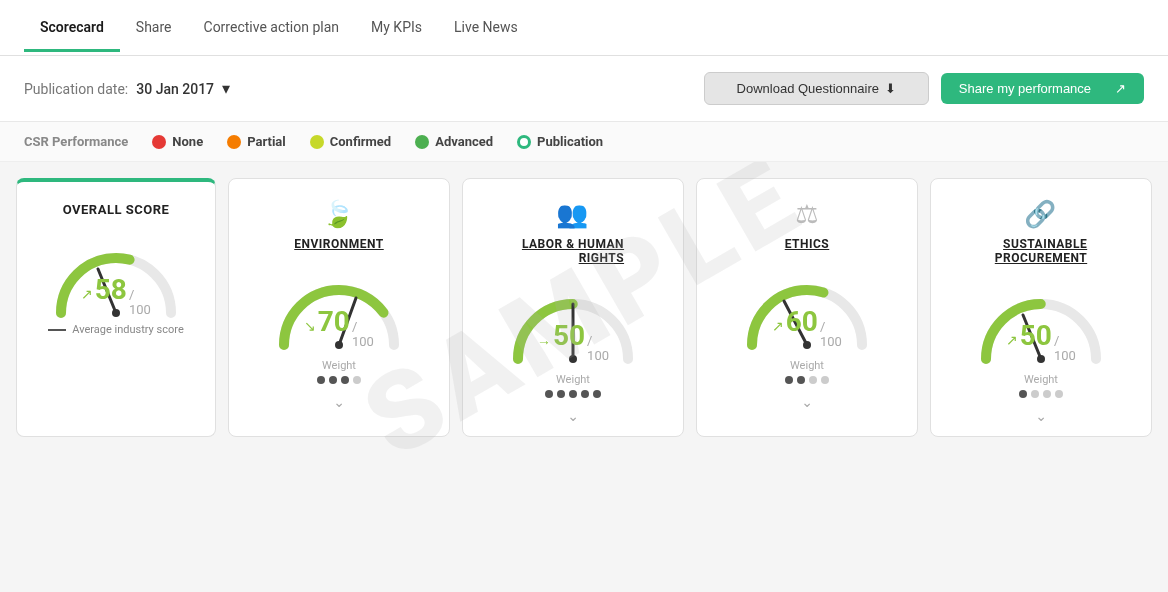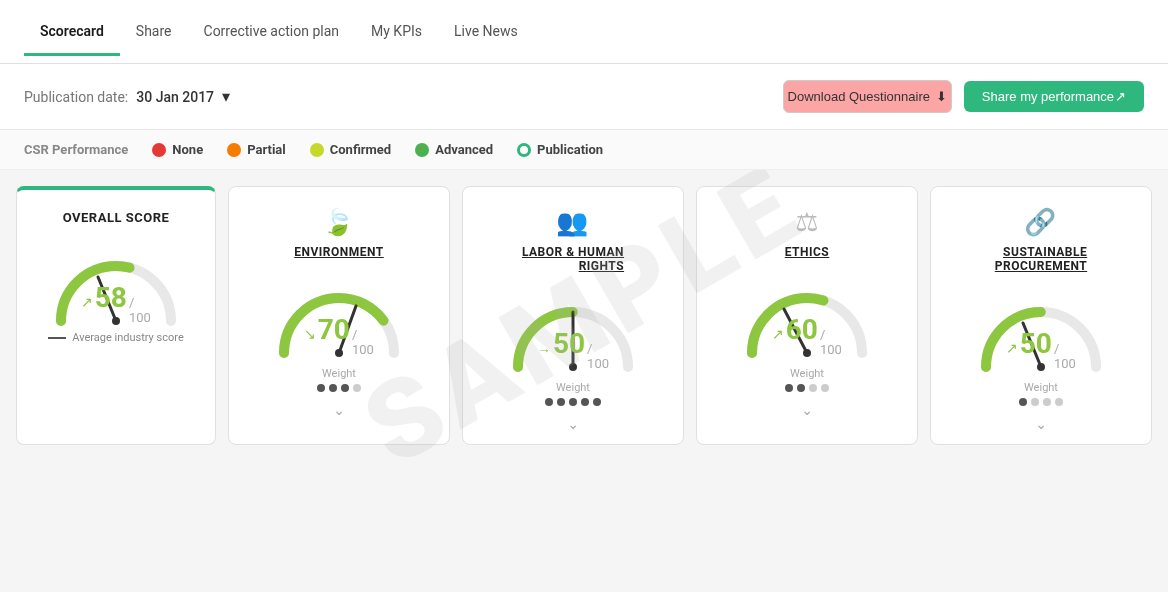--- a/index.html
+++ b/index.html
@@ -12,21 +12,21 @@
       position: relative;
     }
 
     
     .nav-bar {
       background: #fff;
       border-bottom: 1px solid #e0e0e0;
       display: flex;
       align-items: center;
       padding: 0 24px;
-      height: 64px;
+      height: 56px;
     }
     .nav-tab {
       padding: 14px 16px;
       font-size: 14px;
       color: #555;
       cursor: pointer;
       border-bottom: 3px solid transparent;
       margin-bottom: -1px;
       white-space: nowrap;
     }
@@ -61,41 +61,41 @@
       color: #333;
       font-size: 16px;
     }
     .toolbar-right {
       display: flex;
       gap: 12px;
       align-items: center;
     }
     .btn-download {
       border: 1px solid #ccc;
-      background: #fca5a5;
-      padding: 8px 4px;
+      background: #e5e5e5;
+      padding: 8px 32px;
       border-radius: 6px;
       font-size: 13px;
       color: #333;
       cursor: pointer;
       display: flex;
       align-items: center;
       gap: 6px;
     }
     .btn-share {
       background: #2eb87e;
       color: #fff;
       border: none;
       padding: 8px 18px;
       border-radius: 6px;
       font-size: 13px;
       cursor: pointer;
       display: flex;
       align-items: center;
-      gap: 1px;
+      gap: 24px;
     }
 
     
     .legend-bar {
       background: #fafafa;
       padding: 12px 24px;
       display: flex;
       align-items: center;
       gap: 24px;
       border-bottom: 1px solid #eee;

